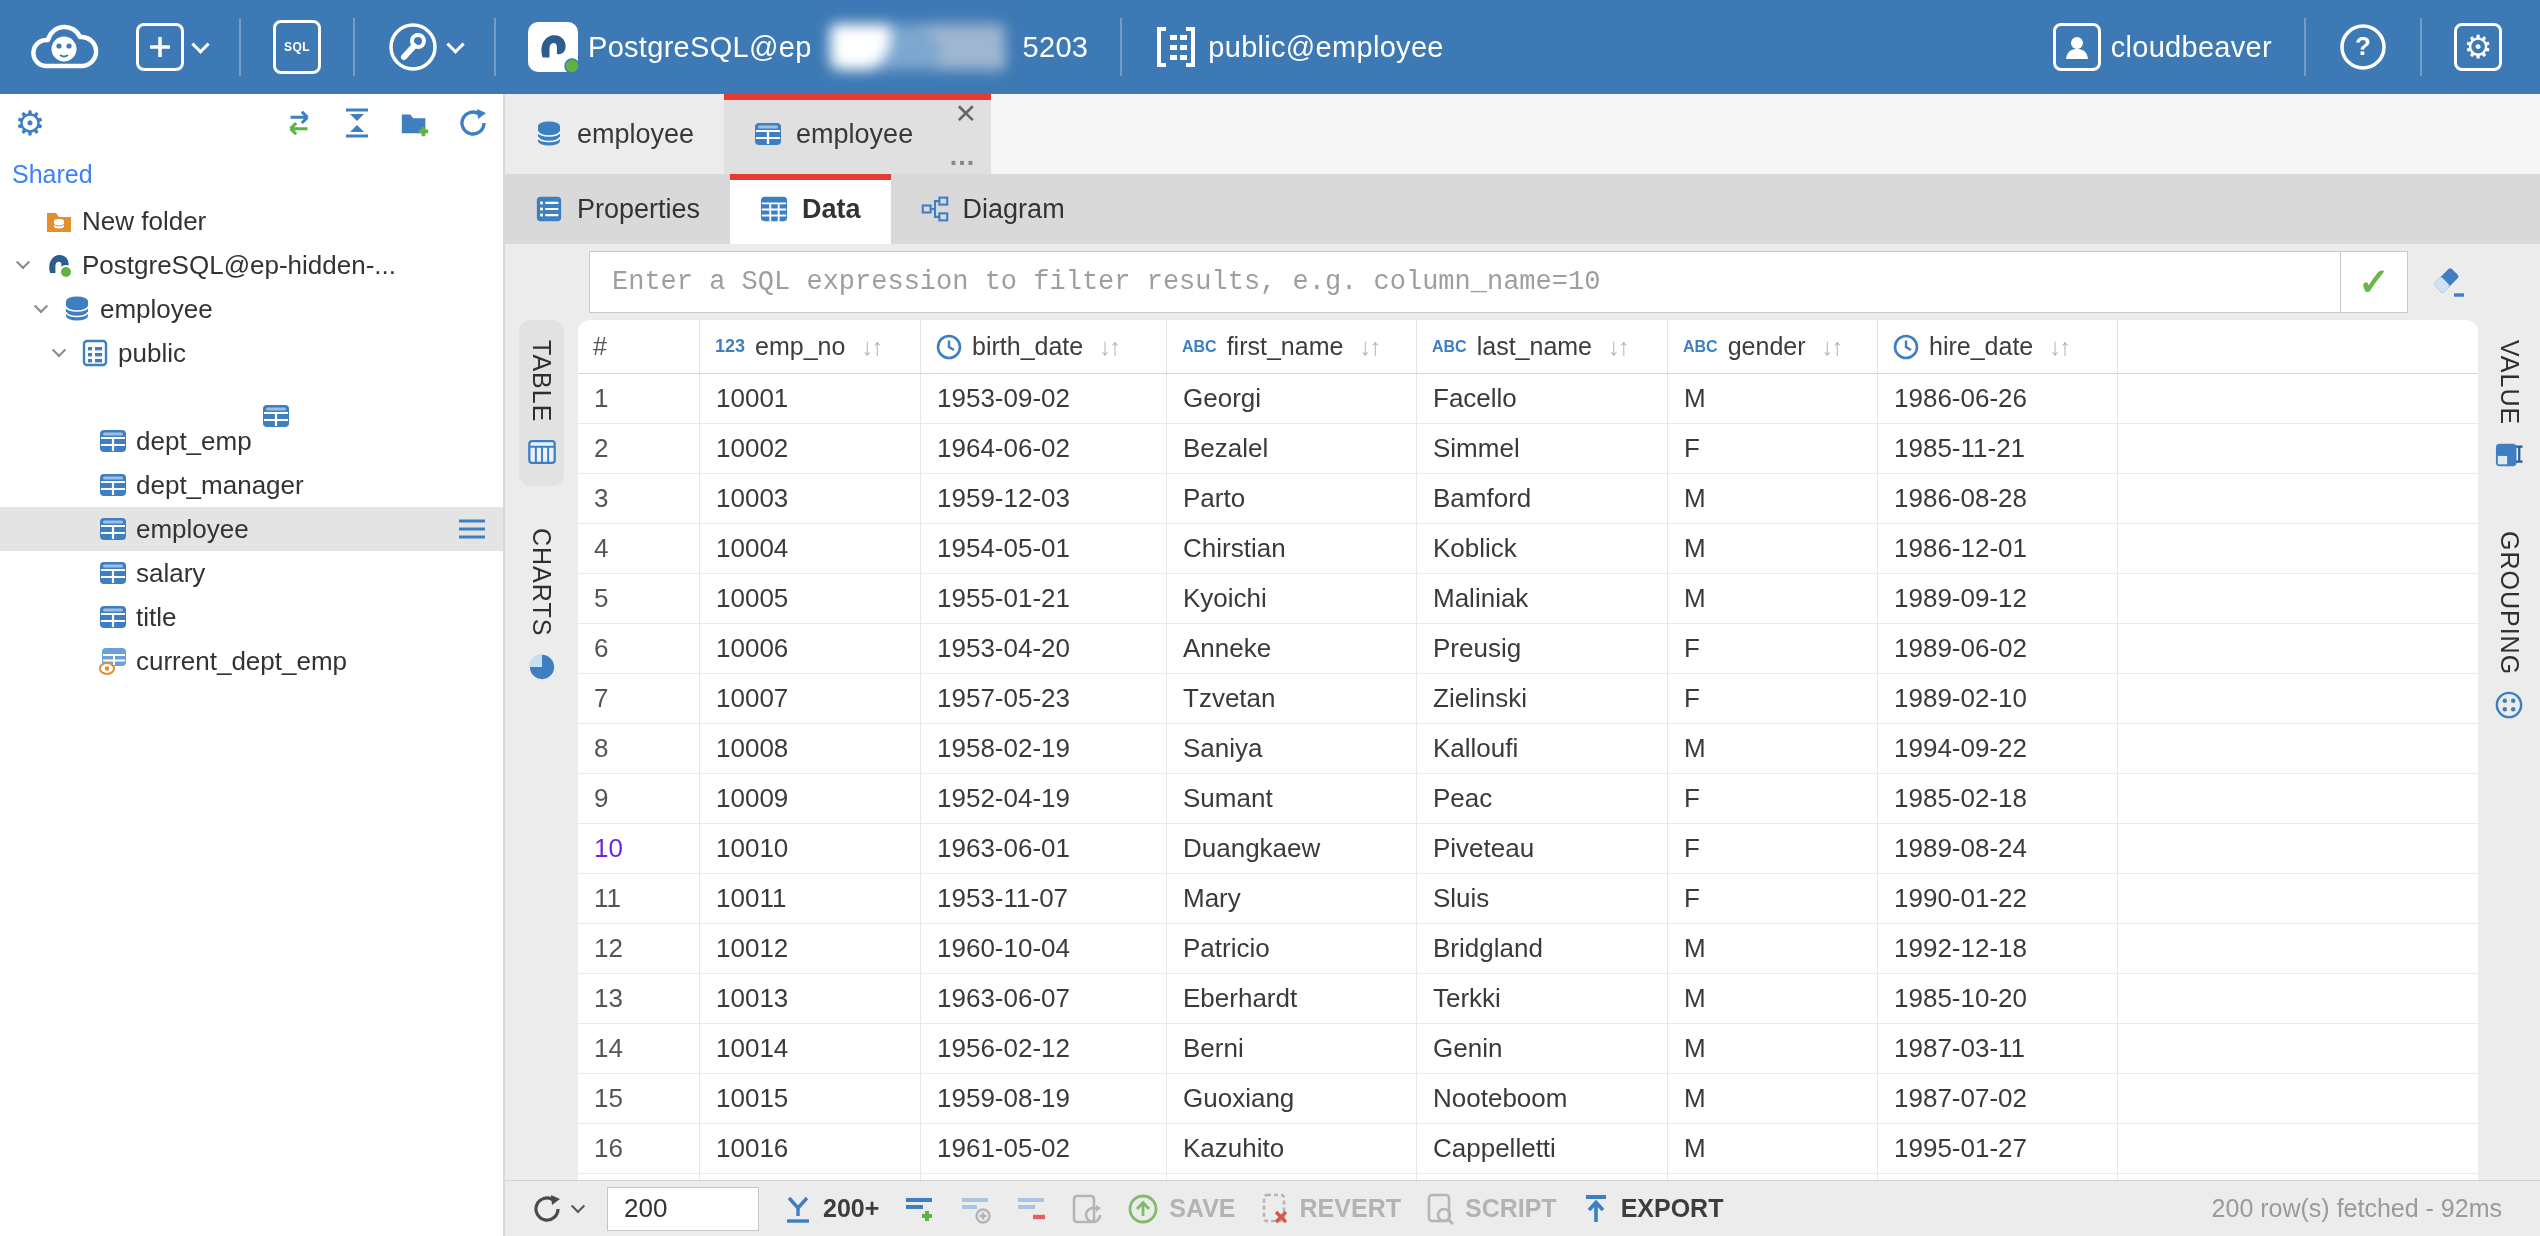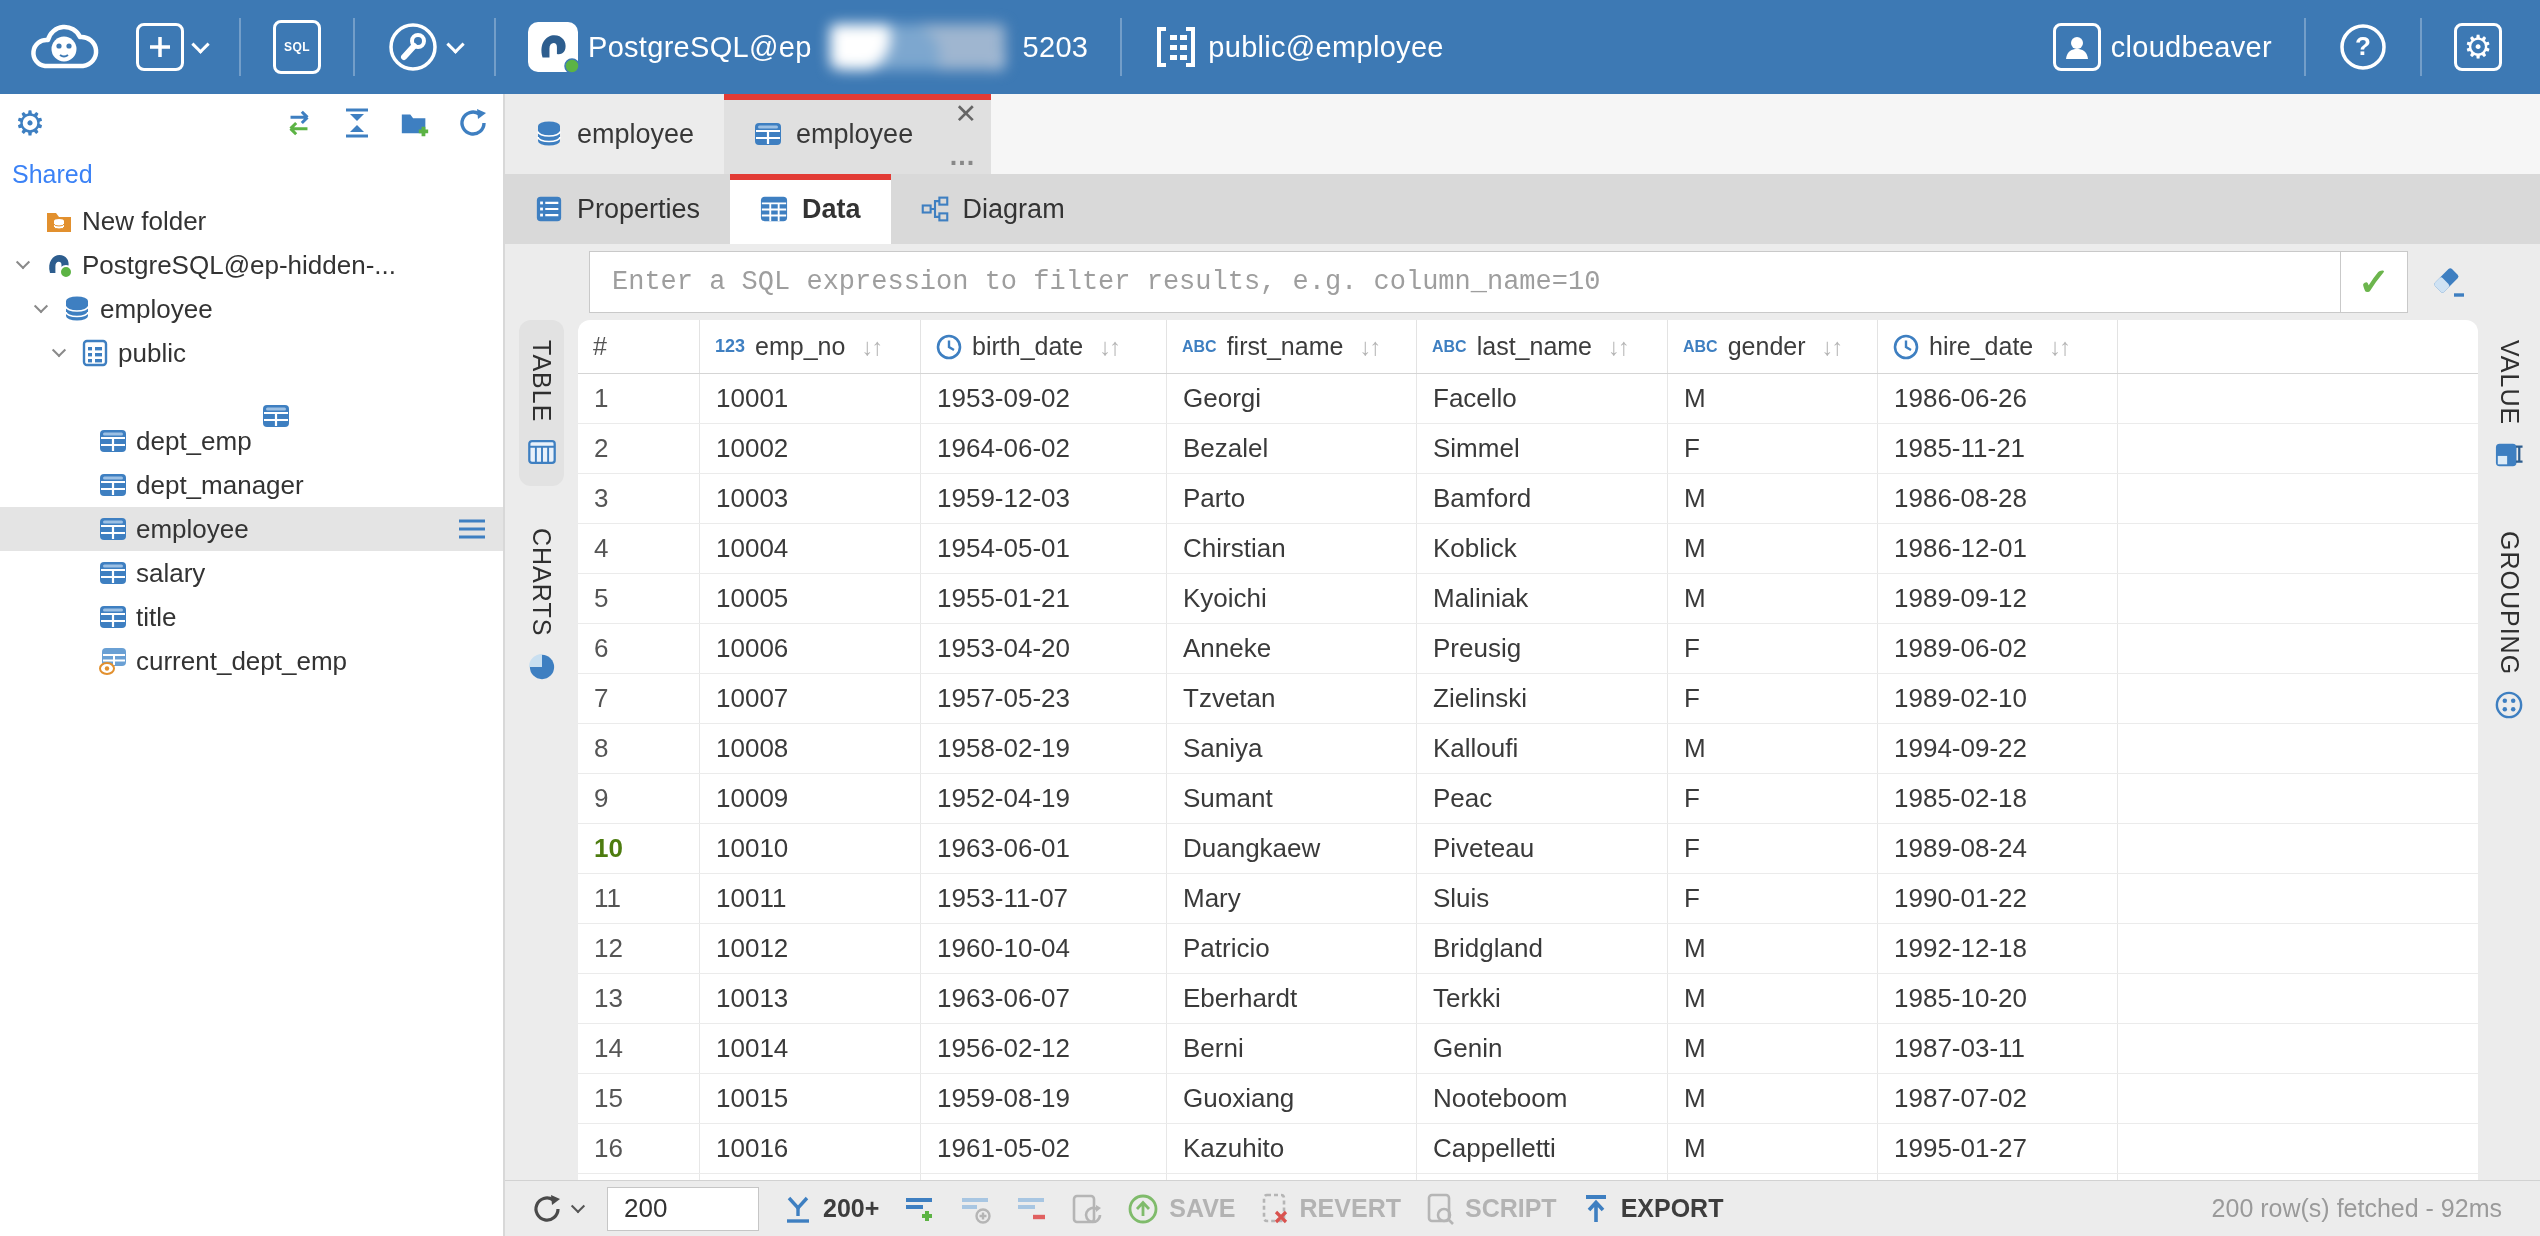--- a/index.html
+++ b/index.html
@@ -675,21 +675,21 @@
               <div class="g-row">
                 <div class="g-cell col-idx" style="color:#555;">9</div>
                 <div class="g-cell col-emp_no">10009</div>
                 <div class="g-cell col-birth_date">1952-04-19</div>
                 <div class="g-cell col-first_name">Sumant</div>
                 <div class="g-cell col-last_name">Peac</div>
                 <div class="g-cell col-gender">F</div>
                 <div class="g-cell col-hire_date">1985-02-18</div>
               </div>
               <div class="g-row">
-                <div class="g-cell col-idx" style="color:#4d7c0f;font-weight:bold;">10</div>
+                <div class="g-cell col-idx" style="color:#6d28d9;">10</div>
                 <div class="g-cell col-emp_no">10010</div>
                 <div class="g-cell col-birth_date">1963-06-01</div>
                 <div class="g-cell col-first_name">Duangkaew</div>
                 <div class="g-cell col-last_name">Piveteau</div>
                 <div class="g-cell col-gender">F</div>
                 <div class="g-cell col-hire_date">1989-08-24</div>
               </div>
               <div class="g-row">
                 <div class="g-cell col-idx" style="color:#555;">11</div>
                 <div class="g-cell col-emp_no">10011</div>

